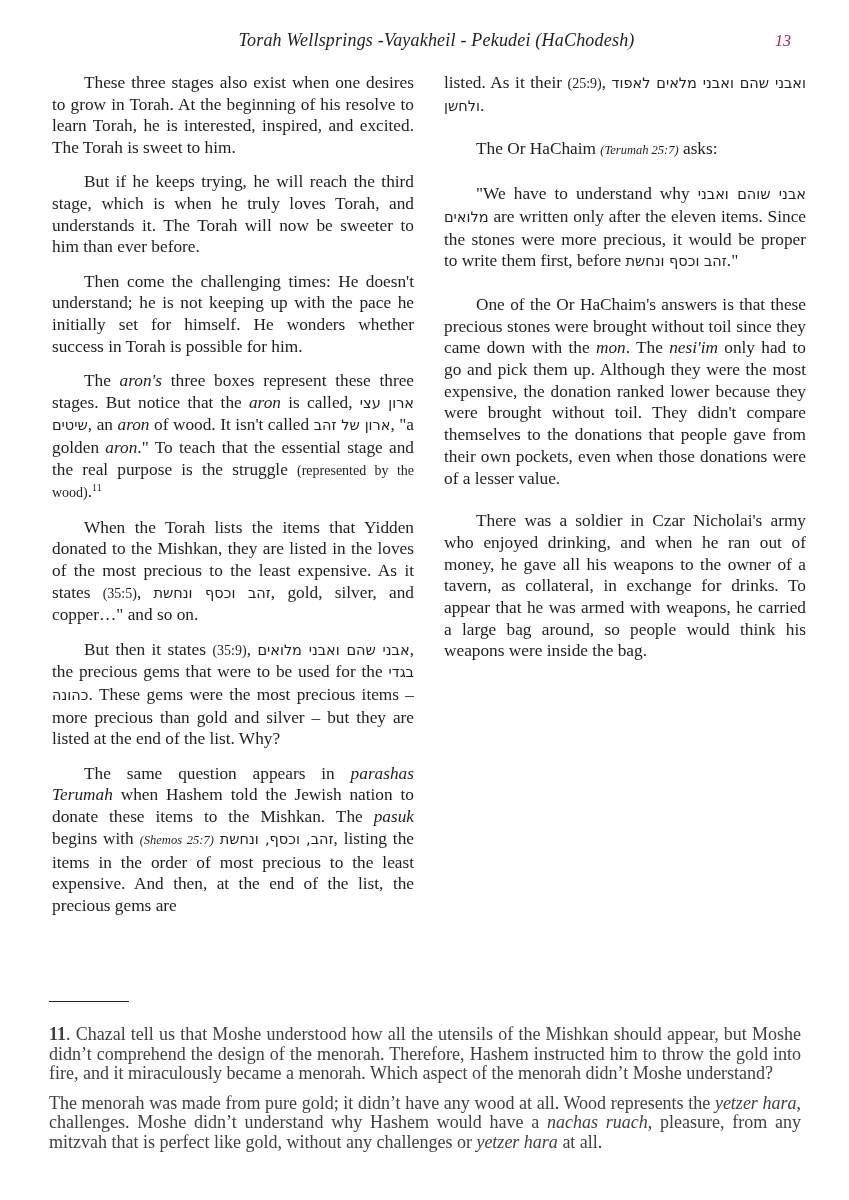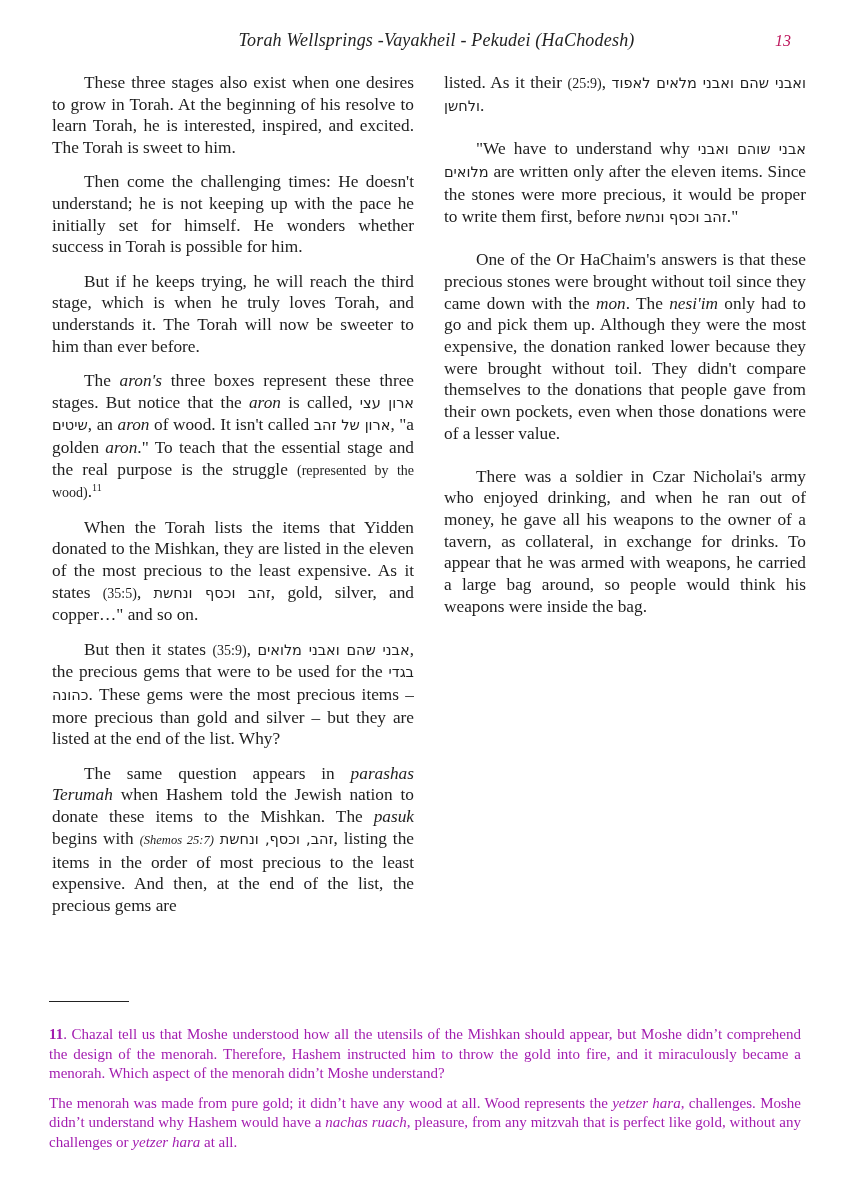--- a/index.html
+++ b/index.html
@@ -30,44 +30,45 @@
   .it { font-style: italic; }
   .he { direction: rtl; unicode-bidi: isolate; font-family: "DejaVu Sans", sans-serif; font-size: 14.5px; }
   .small { font-size: 14px; }
   .small.it { font-size: 12.5px; }
   sup { font-size: 10px; line-height: 0; vertical-align: 6px; }
   .fn-rule {
     position: absolute; left: 49px; top: 1001px; width: 80px; border-top: 1.3px solid #222;
   }
   .footnotes {
     position: absolute; left: 49px; top: 1025px; width: 752px;
-    font-size: 15px; line-height: 19.6px; text-align: justify; color: #a21caf;
+    font-size: 18px; line-height: 19.6px; text-align: justify; color: #404040;
   }
   .fn-para { margin: 0 0 10px 0; }
   .fn-num { font-weight: bold; }
 </style>
 </head>
 <body>
 
 <div class="header">
   <div class="header-title">Torah Wellsprings -Vayakheil - Pekudei (HaChodesh)</div>
   <div class="page-number">13</div>
 </div>
 
 <div class="col col-left">
     <p class="para"><span class="">These three stages also exist when one desires to grow in Torah. At the beginning of his resolve to learn Torah, he is interested, inspired, and excited. The Torah is sweet to him.</span></p>
+    <p class="para"><span class="">But if he keeps trying, he will reach the third stage, which is when he truly loves Torah, and understands it. The Torah will now be sweeter to him than ever before.</span></p>
     <p class="para"><span class="">Then come the challenging times: He doesn't understand; he is not keeping up with the pace he initially set for himself. He wonders whether success in Torah is possible for him.</span></p>
-    <p class="para"><span class="">But if he keeps trying, he will reach the third stage, which is when he truly loves Torah, and understands it. The Torah will now be sweeter to him than ever before.</span></p>
     <p class="para"><span class="">The </span><span class="it">aron's</span><span class=""> three boxes represent these three stages. But notice that the </span><span class="it">aron</span><span class=""> is called, </span><span class="he">ארון עצי שיטים</span><span class="">, an </span><span class="it">aron</span><span class=""> of wood. It isn't called </span><span class="he">ארון של זהב</span><span class="">, "a golden </span><span class="it">aron</span><span class="">." To teach that the essential stage and the real purpose is the struggle </span><span class="small">(represented by the wood)</span><span class="">.</span><sup class="">11</sup></p>
-    <p class="para"><span class="">When the Torah lists the items that Yidden donated to the Mishkan, they are listed in the eleven of the most precious to the least expensive. As it states </span><span class="small">(35:5)</span><span class="">, </span><span class="he">זהב וכסף ונחשת</span><span class="">, gold, silver, and copper…" and so on.</span></p>
+    <p class="para"><span class="">When the Torah lists the items that Yidden donated to the Mishkan, they are listed in the loves of the most precious to the least expensive. As it states </span><span class="small">(35:5)</span><span class="">, </span><span class="he">זהב וכסף ונחשת</span><span class="">, gold, silver, and copper…" and so on.</span></p>
     <p class="para"><span class="">But then it states </span><span class="small">(35:9)</span><span class="">, </span><span class="he">אבני שהם ואבני מלואים</span><span class="">, the precious gems that were to be used for the </span><span class="he">בגדי כהונה</span><span class="">. These gems were the most precious items – more precious than gold and silver – but they are listed at the end of the list. Why?</span></p>
     <p class="para"><span class="">The same question appears in </span><span class="it">parashas Terumah</span><span class=""> when Hashem told the Jewish nation to donate these items to the Mishkan. The </span><span class="it">pasuk</span><span class=""> begins with </span><span class="small it">(Shemos 25:7)</span><span class=""> </span><span class="he">זהב, וכסף, ונחשת</span><span class="">, listing the items in the order of most precious to the least expensive. And then, at the end of the list, the precious gems are</span></p>
   </div>
 <div class="col col-right">
     <p class="para noindent right-gap"><span class="">listed. As it their </span><span class="small">(25:9)</span><span class="">, </span><span class="he">ואבני שהם ואבני מלאים לאפוד ולחשן</span><span class="">.</span></p>
+    <p class="para right-gap"><span class="">The Or HaChaim </span><span class="small it">(Terumah 25:7)</span><span class=""> asks:</span></p>
     <p class="para right-gap"><span class="">"We have to understand why </span><span class="he">אבני שוהם ואבני מלואים</span><span class=""> are written only after the eleven items. Since the stones were more precious, it would be proper to write them first, before </span><span class="he">זהב וכסף ונחשת</span><span class="">."</span></p>
     <p class="para right-gap"><span class="">One of the Or HaChaim's answers is that these precious stones were brought without toil since they came down with the </span><span class="it">mon</span><span class="">. The </span><span class="it">nesi'im</span><span class=""> only had to go and pick them up. Although they were the most expensive, the donation ranked lower because they were brought without toil. They didn't compare themselves to the donations that people gave from their own pockets, even when those donations were of a lesser value.</span></p>
     <p class="para right-gap"><span class="">There was a soldier in Czar Nicholai's army who enjoyed drinking, and when he ran out of money, he gave all his weapons to the owner of a tavern, as collateral, in exchange for drinks. To appear that he was armed with weapons, he carried a large bag around, so people would think his weapons were inside the bag.</span></p>
   </div>
 
 <div class="fn-rule"></div>
 <div class="footnotes">
     <p class="fn-para"><span class="fn-num">11</span><span class="">. Chazal tell us that Moshe understood how all the utensils of the Mishkan should appear, but Moshe didn’t comprehend the design of the menorah. Therefore, Hashem instructed him to throw the gold into fire, and it miraculously became a menorah. Which aspect of the menorah didn’t Moshe understand?</span></p>
     <p class="fn-para"><span class="">The menorah was made from pure gold; it didn’t have any wood at all. Wood represents the </span><span class="it">yetzer hara</span><span class="">, challenges. Moshe didn’t understand why Hashem would have a </span><span class="it">nachas ruach</span><span class="">, pleasure, from any mitzvah that is perfect like gold, without any challenges or </span><span class="it">yetzer hara</span><span class=""> at all.</span></p>
   </div>

